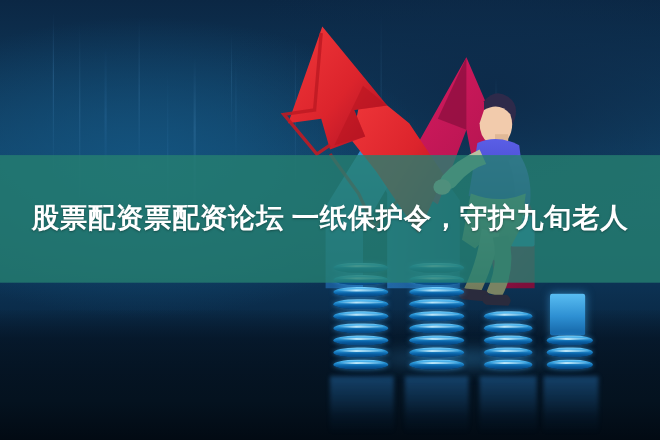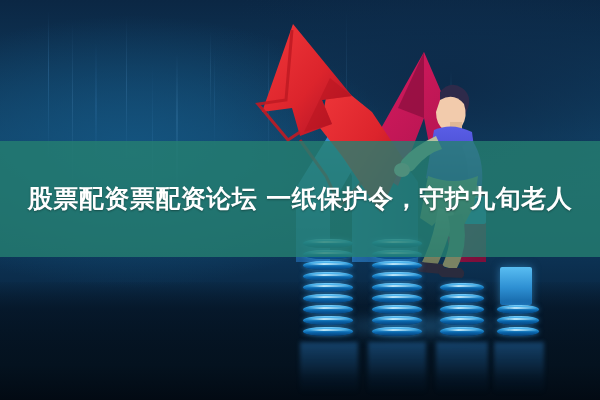--- a/index.html
+++ b/index.html
@@ -143,20 +143,21 @@
     gap: 3px;
     padding: 0 32px;
     box-sizing: border-box;
     color: #ffffff;
     font-weight: bold;
     font-size: 25px;
     line-height: 34px;
     letter-spacing: .5px;
     text-shadow: 0 1px 2px rgba(0,0,0,.35);
     white-space: nowrap;
+    font-family: Liberation Serif, serif;
   }
   .cap-line { display: block; }
 </style>
 </head>
 <body>
 
 <div id="stage">
 
   <div class="bg-base"></div>
   <div class="rain"></div>

